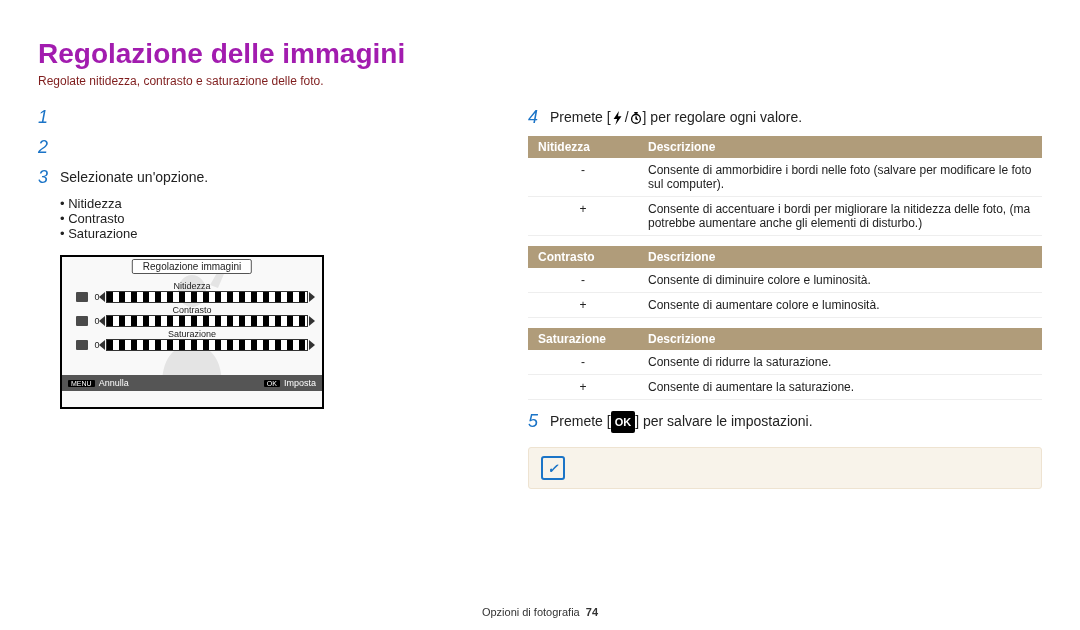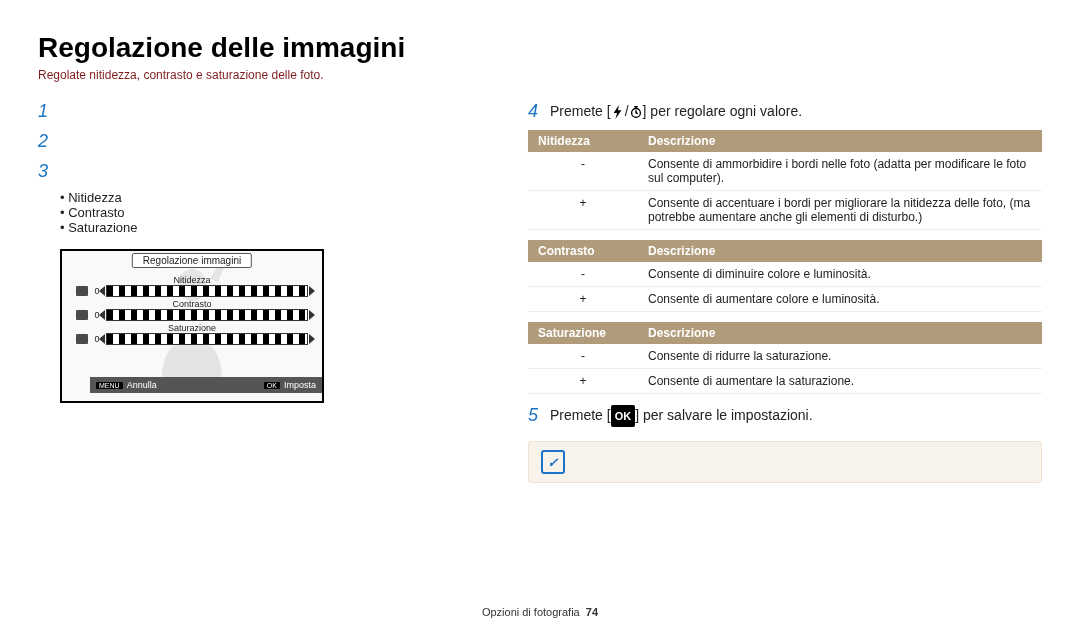--- a/index.html
+++ b/index.html
@@ -8,24 +8,24 @@
     font-size: 13px;
     color: #222;
     background: #fff;
     width: 1080px;
     height: 630px;
     box-sizing: border-box;
     padding: 24px 38px 18px 38px;
     position: relative;
   }
   h1 {
-    color: #000000;
+    color: #a21caf;
     font-size: 28px;
     font-weight: 700;
-    margin: 8px 0 4px 0;
+    margin: 14px 0 4px 0;
   }
   .subhead {
     font-size: 12px;
     color: #7f1d1d;
     margin-bottom: 18px;
   }
   .cols { display: flex; gap: 60px; }
   .leftcol { flex: 0 0 430px; }
   .rightcol { flex: 1; }
   ol.steps { list-style: none; padding-left: 0; margin: 0; }
@@ -75,23 +75,23 @@
     background: repeating-linear-gradient(90deg, #000 0 6px, #fff 6px 12px);
     border: 1px solid #333;
   }
   .slider-bar .tri-left, .slider-bar .tri-right {
     position: absolute; top: 0; width: 0; height: 0; border-top: 5px solid transparent;
     border-bottom: 5px solid transparent;
   }
   .slider-bar .tri-left { left: -8px; border-right: 6px solid #333; }
   .slider-bar .tri-right { right: -8px; border-left: 6px solid #333; }
   .lcd-footer {
-    position: absolute; bottom: 8px; left: 0; right: 0; height: 16px;
+    position: absolute; bottom: 16px; left: 0; right: 0; height: 16px;
     background: #555; color: #fff; font-size: 9px;
-    display: flex; align-items: center; padding: 0 6px; gap: 4px; margin-left: 28px;
+    display: flex; align-items: center; padding: 0 6px; gap: 4px;
   }
   .lcd-footer .mini-badge {
     background: #000; color: #fff; font-size: 7px; padding: 0 3px; border-radius: 1px;
   }
   .lcd-footer .spacer { flex: 1; }
 
   
   table.desc { width: 100%; border-collapse: collapse; font-size: 12px; margin-bottom: 10px; }
   table.desc th {
     background: #b09c7a; color: #fff; text-align: left; font-weight: 700;
@@ -126,20 +126,21 @@
   <div class="leftcol">
     <ol class="steps">
       <li>
         <span class="stepnum">1</span>
       </li>
       <li>
         <span class="stepnum">2</span>
       </li>
       <li>
         <span class="stepnum">3</span>
+        <span class="steptext">Selezionate un'opzione.</span>
       </li>
     </ol>
     <ul class="sub">
       <li>Nitidezza</li>
       <li>Contrasto</li>
       <li>Saturazione</li>
     </ul>
 
     <div class="lcd">
       <svg class="silhouette" viewBox="0 0 100 120">
@@ -202,21 +203,21 @@
     </ol>
 
     <table class="desc">
       <tbody>
           <tr>
             <th>Nitidezza</th>
             <th>Descrizione</th>
           </tr>
       <tr>
             <td class="sym">-</td>
-            <td>Consente di ammorbidire i bordi nelle foto (adatta per modificare le foto sul computer).</td>
+            <td>Consente di ammorbidire i bordi nelle foto (salvare per modificare le foto sul computer).</td>
           </tr>
       <tr>
             <td class="sym">+</td>
             <td>Consente di accentuare i bordi per migliorare la nitidezza delle foto, (ma potrebbe aumentare anche gli elementi di disturbo.)</td>
           </tr>
     </tbody>
       </table>
 
     <table class="desc">
       <tbody>

